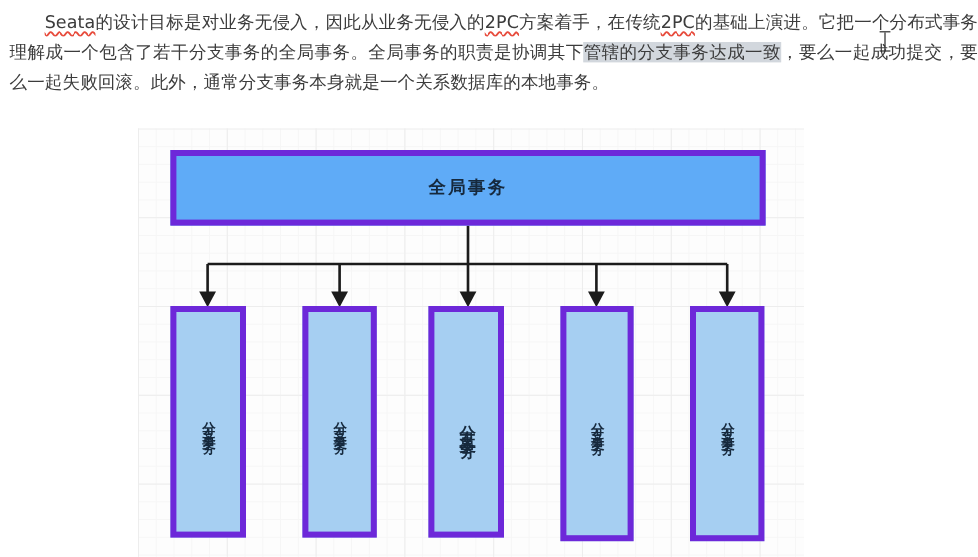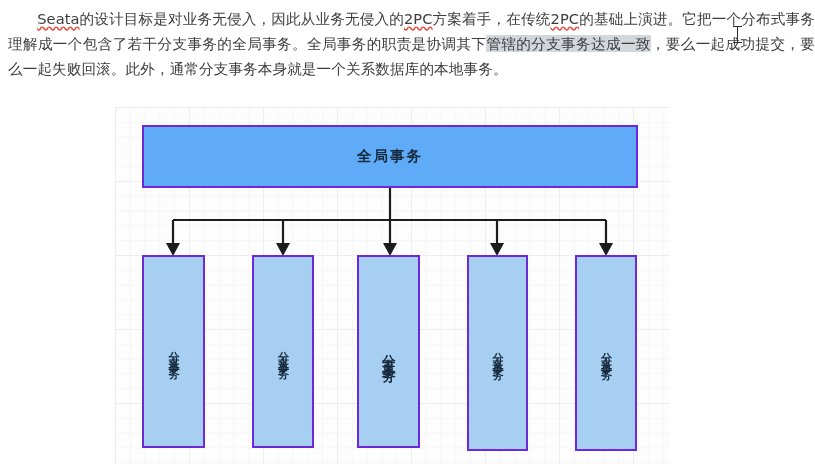--- a/index.html
+++ b/index.html
@@ -97,21 +97,21 @@
     position: absolute;
     left: 0;
     top: 0;
     width: 815px;
     height: 364px;
   }
 
   .node {
     position: absolute;
     box-sizing: border-box;
-    border: 2px solid #6d28d9;
+    border: 5px solid #6d28d9;
     display: flex;
     align-items: center;
     justify-content: center;
     color: #16293d;
     font-weight: bold;
   }
   .node.global {
     left: 142px;
     top: 25px;
     width: 496px;

